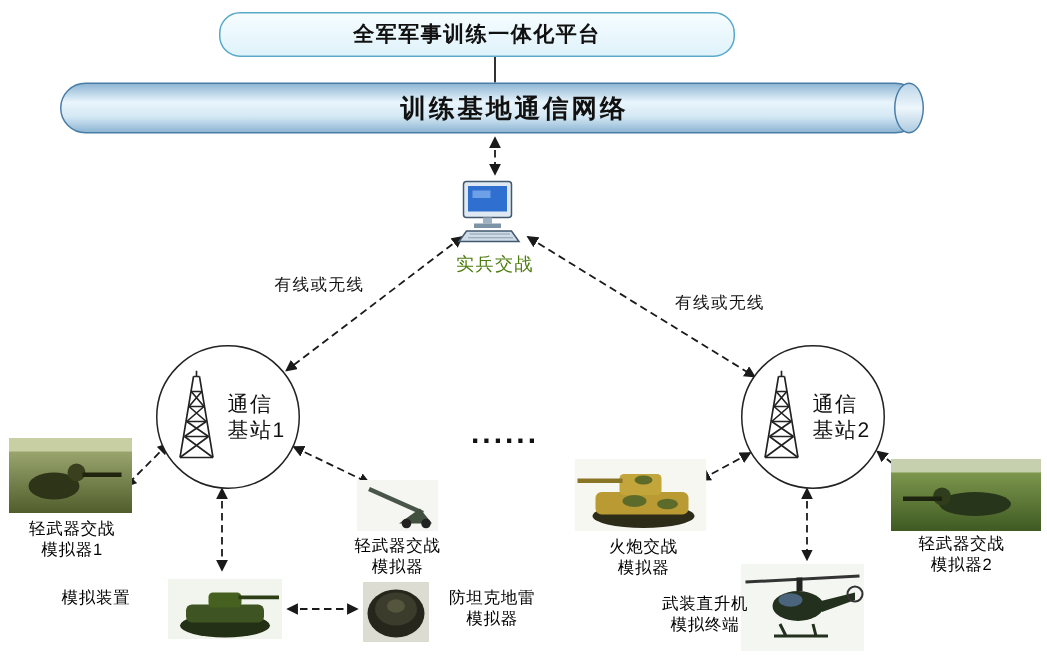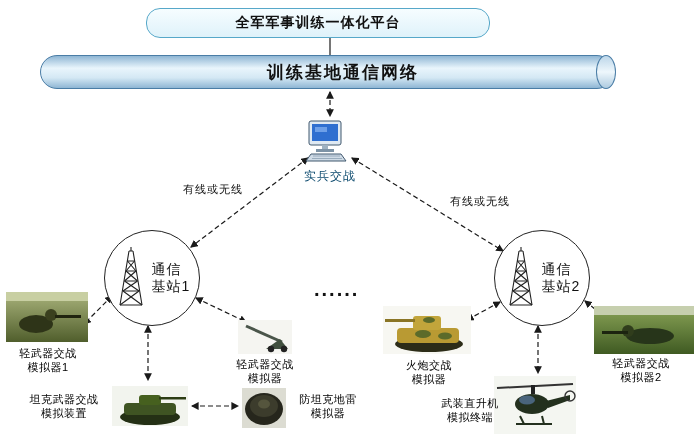--- a/index.html
+++ b/index.html
@@ -41,21 +41,21 @@
   
   .station {
     width:96px; height:96px; border-radius:50%;
     border:1.3px solid #222; background:#fff;
     display:flex; align-items:center; justify-content:center; gap:4px;
   }
   .station-label { font-size:14px; line-height:1.25; letter-spacing:1px; }
   .station-label span { display:block; }
 
   
-  .proc-label { text-align:center; font-size:12px; line-height:1.35; color:#0c4a6e; letter-spacing:1px; }
+  .proc-label { text-align:center; font-size:12px; line-height:1.35; color:#4d7c0f; letter-spacing:1px; }
   .proc-label span { display:block; }
   .link-label { font-size:11px; color:#111; letter-spacing:1px;margin-top:13px; }
   .dev-label { font-size:11px; line-height:1.3; text-align:center; color:#000; letter-spacing:0.5px; }
   .dev-label span { display:block; }
   .dots { font-size:20px; font-weight:bold; letter-spacing:2px; }
 
   .photo { display:block; }
 </style>
 </head>
 <body>
@@ -214,21 +214,20 @@
     <circle cx="34" cy="25" r="6" fill="#303d1c"></circle>
     <rect x="8" y="25" width="26" height="3" fill="#1c2410"></rect>
   </svg>
 
   <div class="abs node dev-label" style="left:4px;top:346px;width:88px;">
     <span>轻武器交战</span>
     <span>模拟器1</span>
   </div>
 
   <div class="abs node dev-label" style="left:16px;top:392px;width:96px;">
-    <span>坦克武器交战</span>
     <span>模拟装置</span>
   </div>
 
   <div class="abs node dev-label" style="left:226px;top:357px;width:78px;">
     <span>轻武器交战</span>
     <span>模拟器</span>
   </div>
 
   <div class="abs node dev-label" style="left:288px;top:392px;width:80px;">
     <span>防坦克地雷</span>

